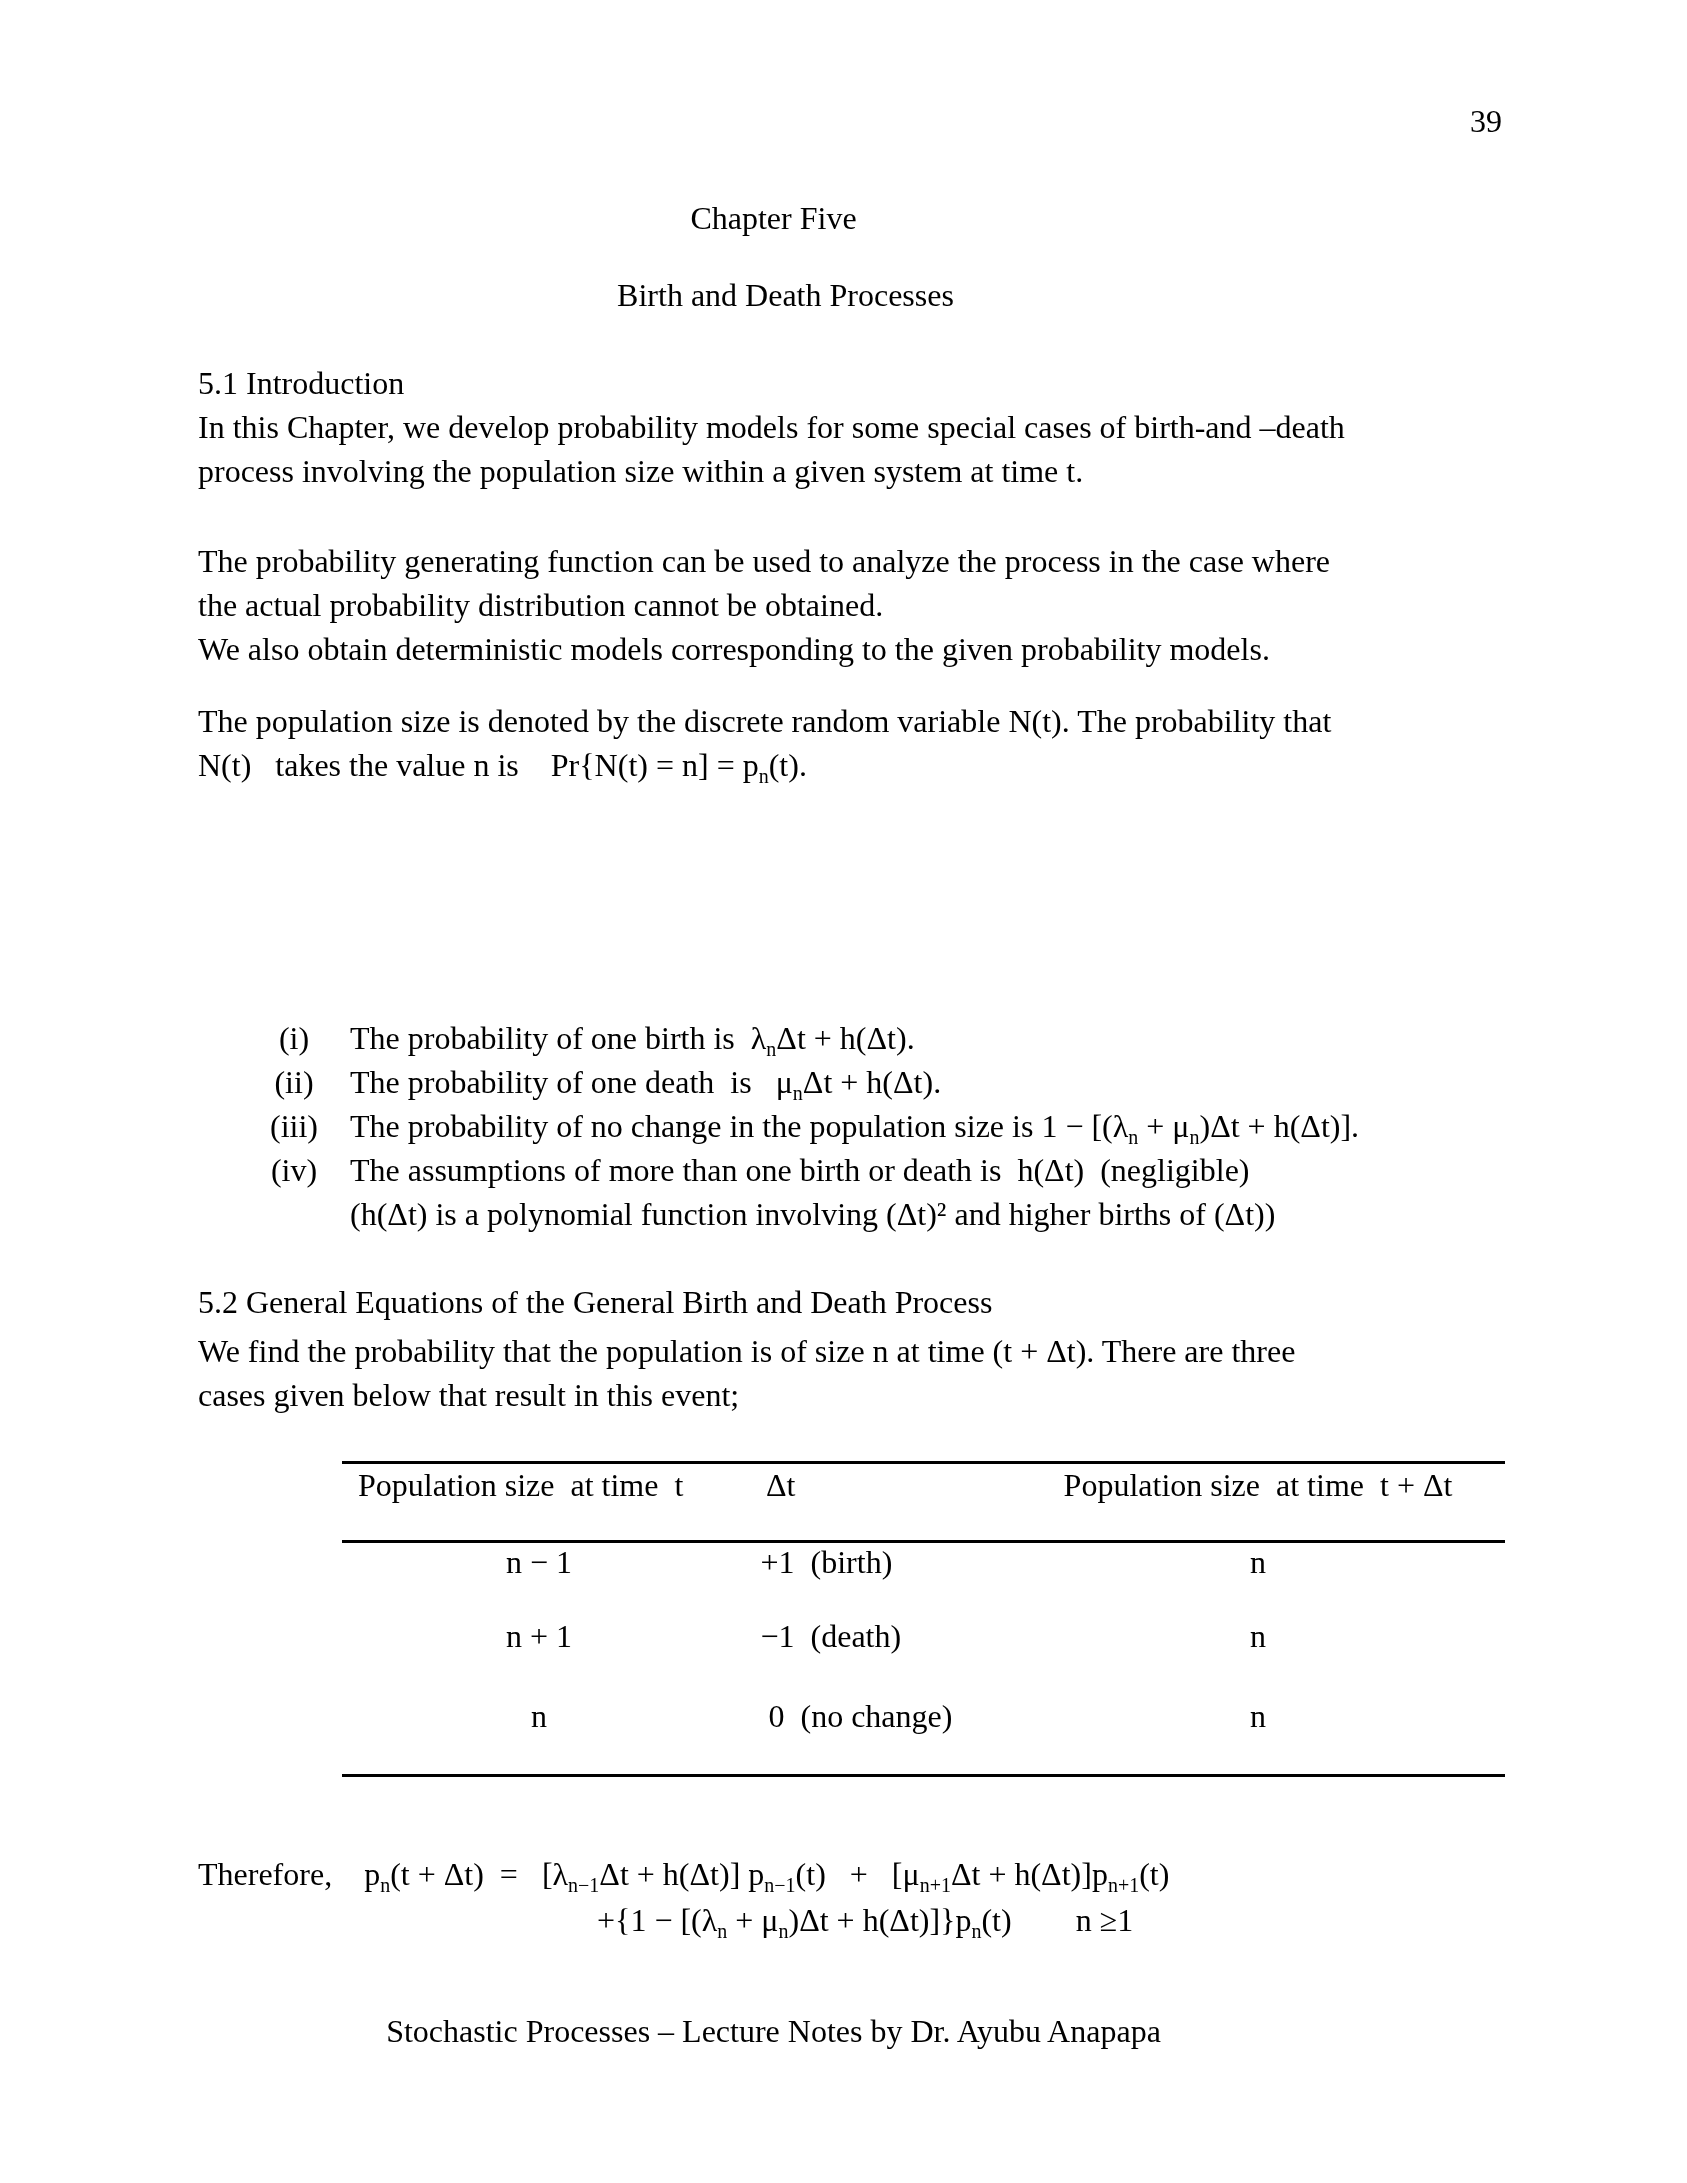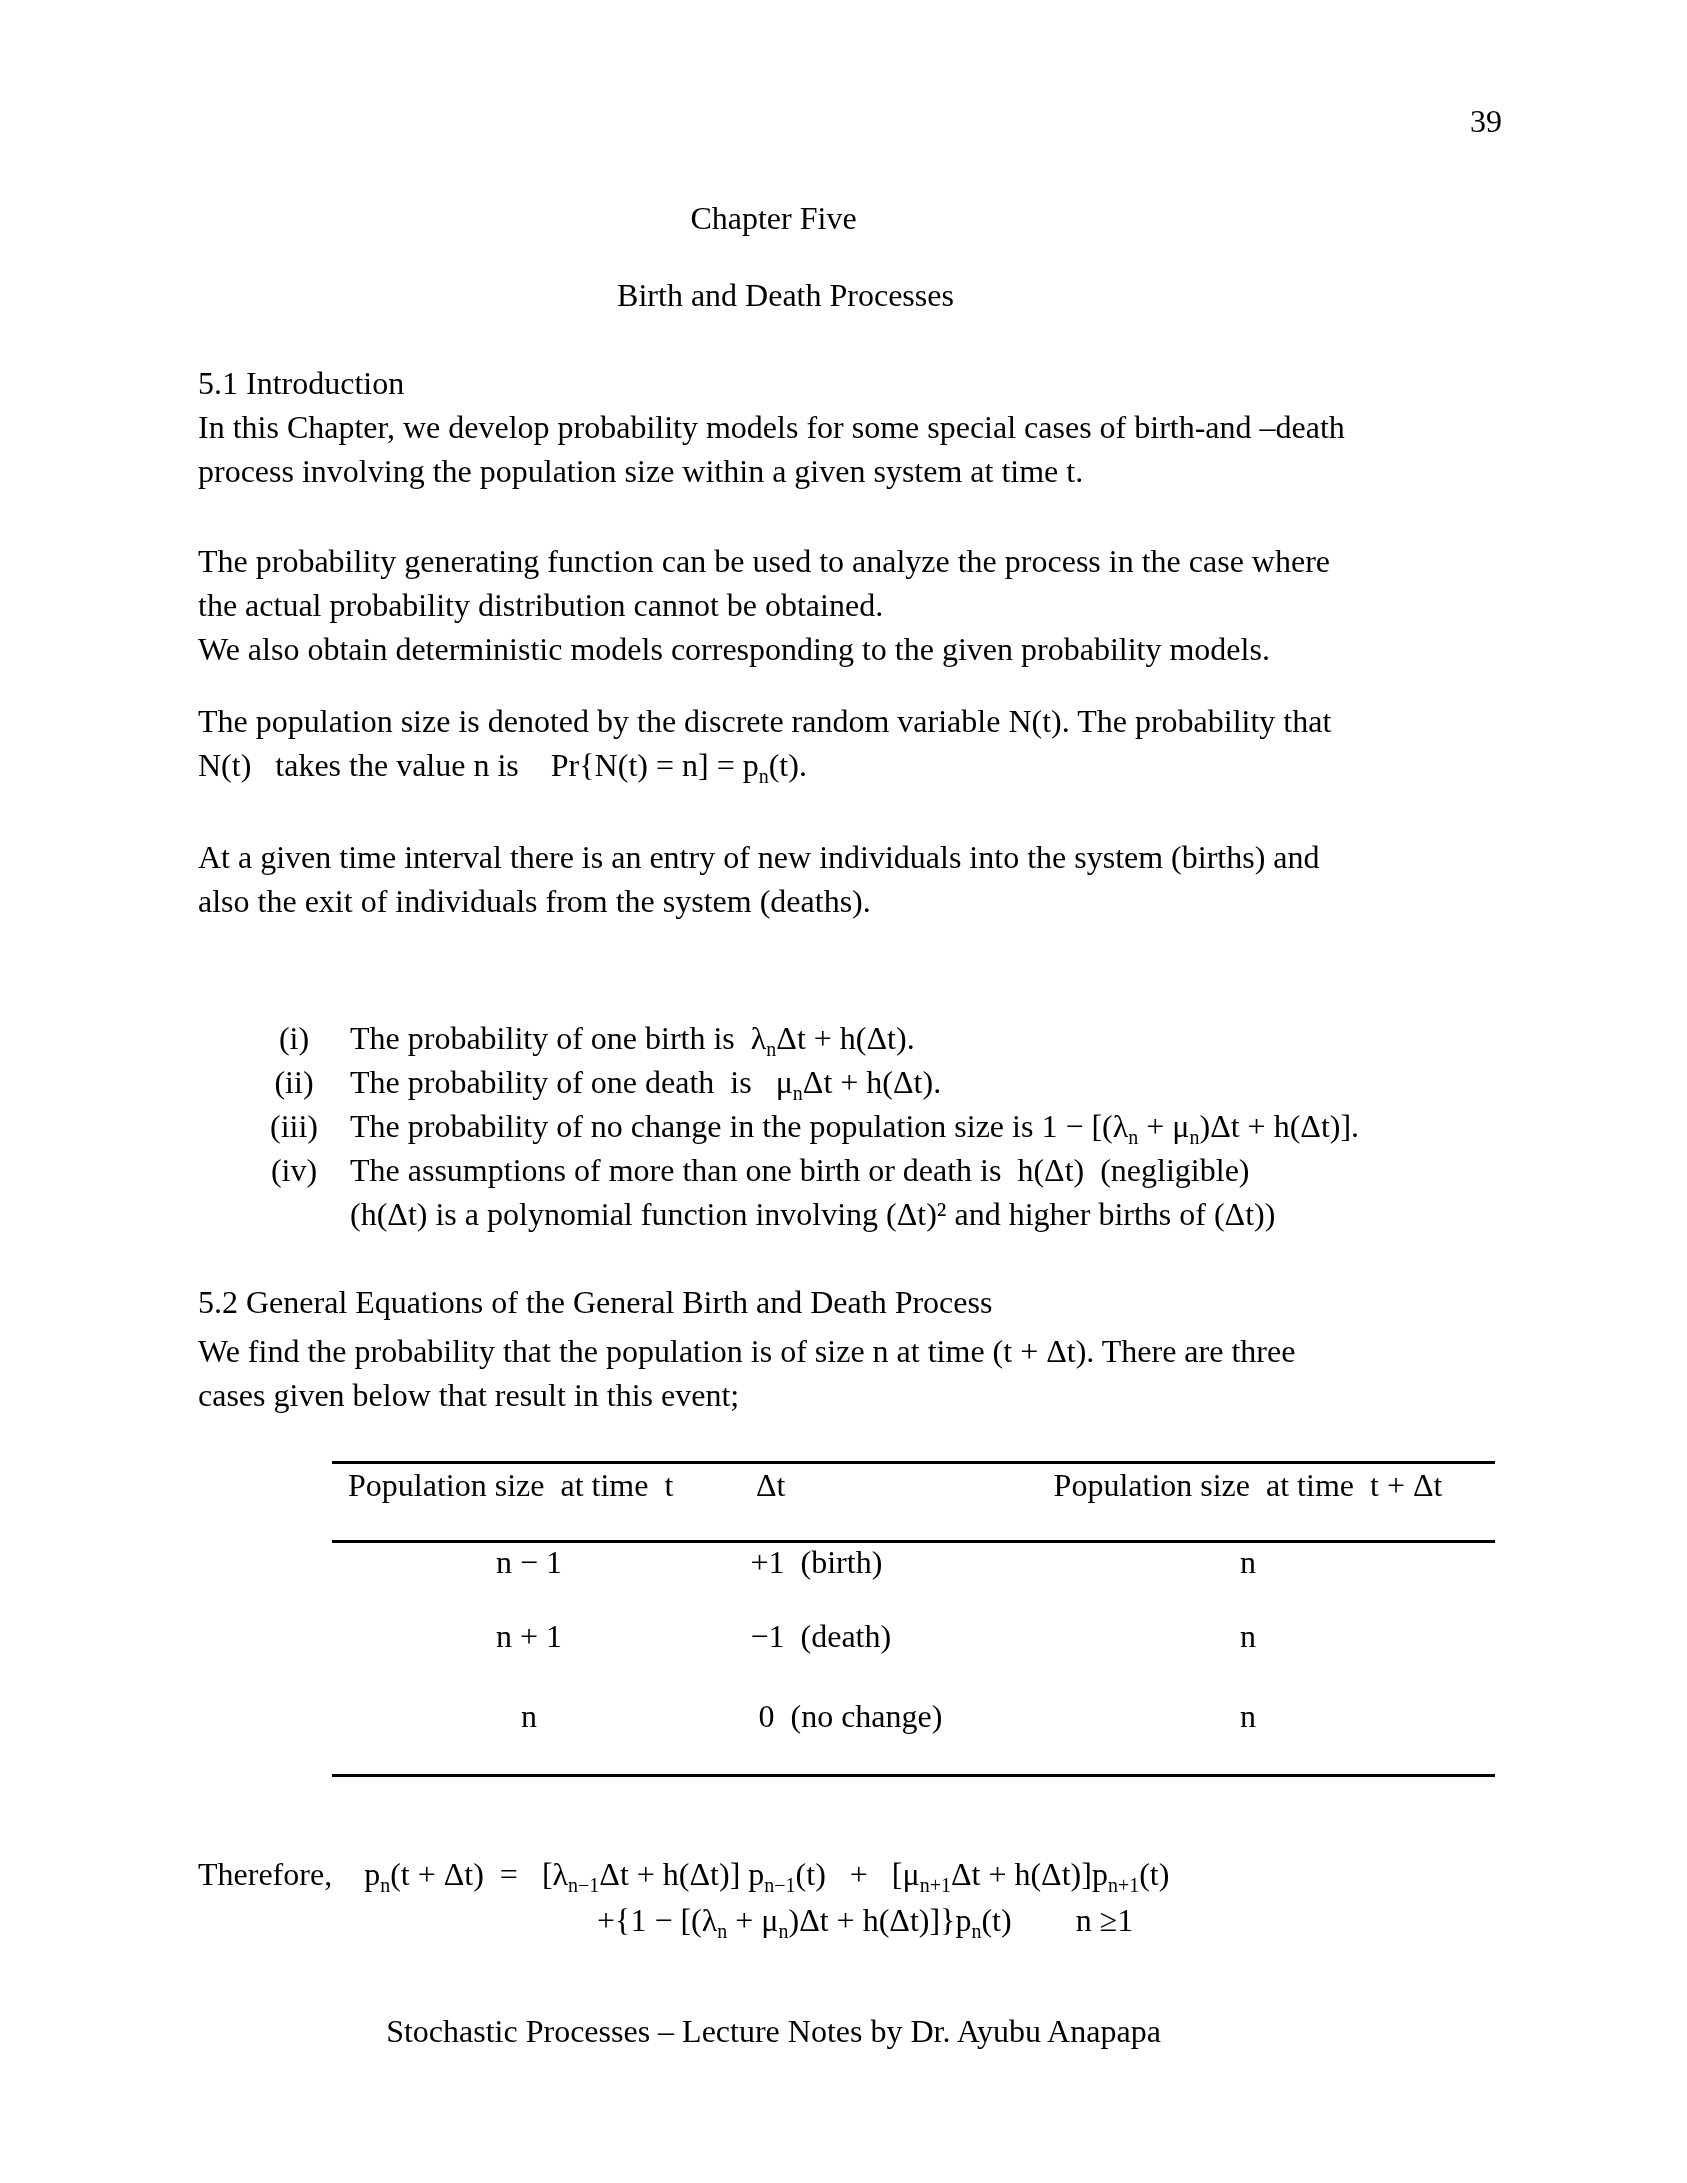--- a/index.html
+++ b/index.html
@@ -34,21 +34,21 @@
   .pos-eq       { top: 1851px; line-height: 46px; }
   .pos-footer   { top: 2009px; }
 
   .li { white-space: pre; }
   .li-marker { display: inline-block; width: 112px; margin-left: 40px; text-align: center; }
   .li-body { }
 
   .eq2 { margin-left: 399px; }
 
   
-  .ntable { position: absolute; left: 332px; top: 1461px; width: 1163px; height: 316px; }
+  .ntable { position: absolute; left: 342px; top: 1461px; width: 1163px; height: 316px; }
   .rule { position: absolute; left: 0; width: 1163px; height: 2.6px; background: #000000; }
   .rule-top { top: 0; }
   .rule-mid { top: 79px; }
   .rule-bottom { top: 313px; }
   .trow {
     position: absolute; left: 0; width: 1163px;
     display: grid; grid-template-columns: 394px 275px 494px;
     line-height: 40px;
   }
   .trow-head { top: 4px; }
@@ -84,24 +84,20 @@
     <div class="line">The probability generating function can be used to analyze the process in the case where</div>
     <div class="line">the actual probability distribution cannot be obtained.</div>
     <div class="line">We also obtain deterministic models corresponding to the given probability models.</div>
   </div>
 
   <div class="abs lm pos-p3">
     <div class="line">The population size is denoted by the discrete random variable N(t). The probability that</div>
     <div class="line">N(t)   takes the value n is    Pr{N(t) = n] = p<sub>n</sub>(t).</div>
   </div>
 
-  <div class="abs lm pos-p4">
-    <div class="line">At a given time interval there is an entry of new individuals into the system (births) and</div>
-    <div class="line">also the exit of individuals from the system (deaths).</div>
-  </div>
 
 
   <div class="abs lm pos-list">
     <div class="li"><span class="li-marker">(i)</span><span class="li-body">The probability of one birth is  λ<sub>n</sub>Δt + h(Δt).</span></div>
     <div class="li"><span class="li-marker">(ii)</span><span class="li-body">The probability of one death  is   μ<sub>n</sub>Δt + h(Δt).</span></div>
     <div class="li"><span class="li-marker">(iii)</span><span class="li-body">The probability of no change in the population size is 1 − [(λ<sub>n</sub> + μ<sub>n</sub>)Δt + h(Δt)].</span></div>
     <div class="li"><span class="li-marker">(iv)</span><span class="li-body">The assumptions of more than one birth or death is  h(Δt)  (negligible)</span></div>
     <div class="li"><span class="li-marker"></span><span class="li-body">(h(Δt) is a polynomial function involving (Δt)² and higher births of (Δt))</span></div>
   </div>
 

